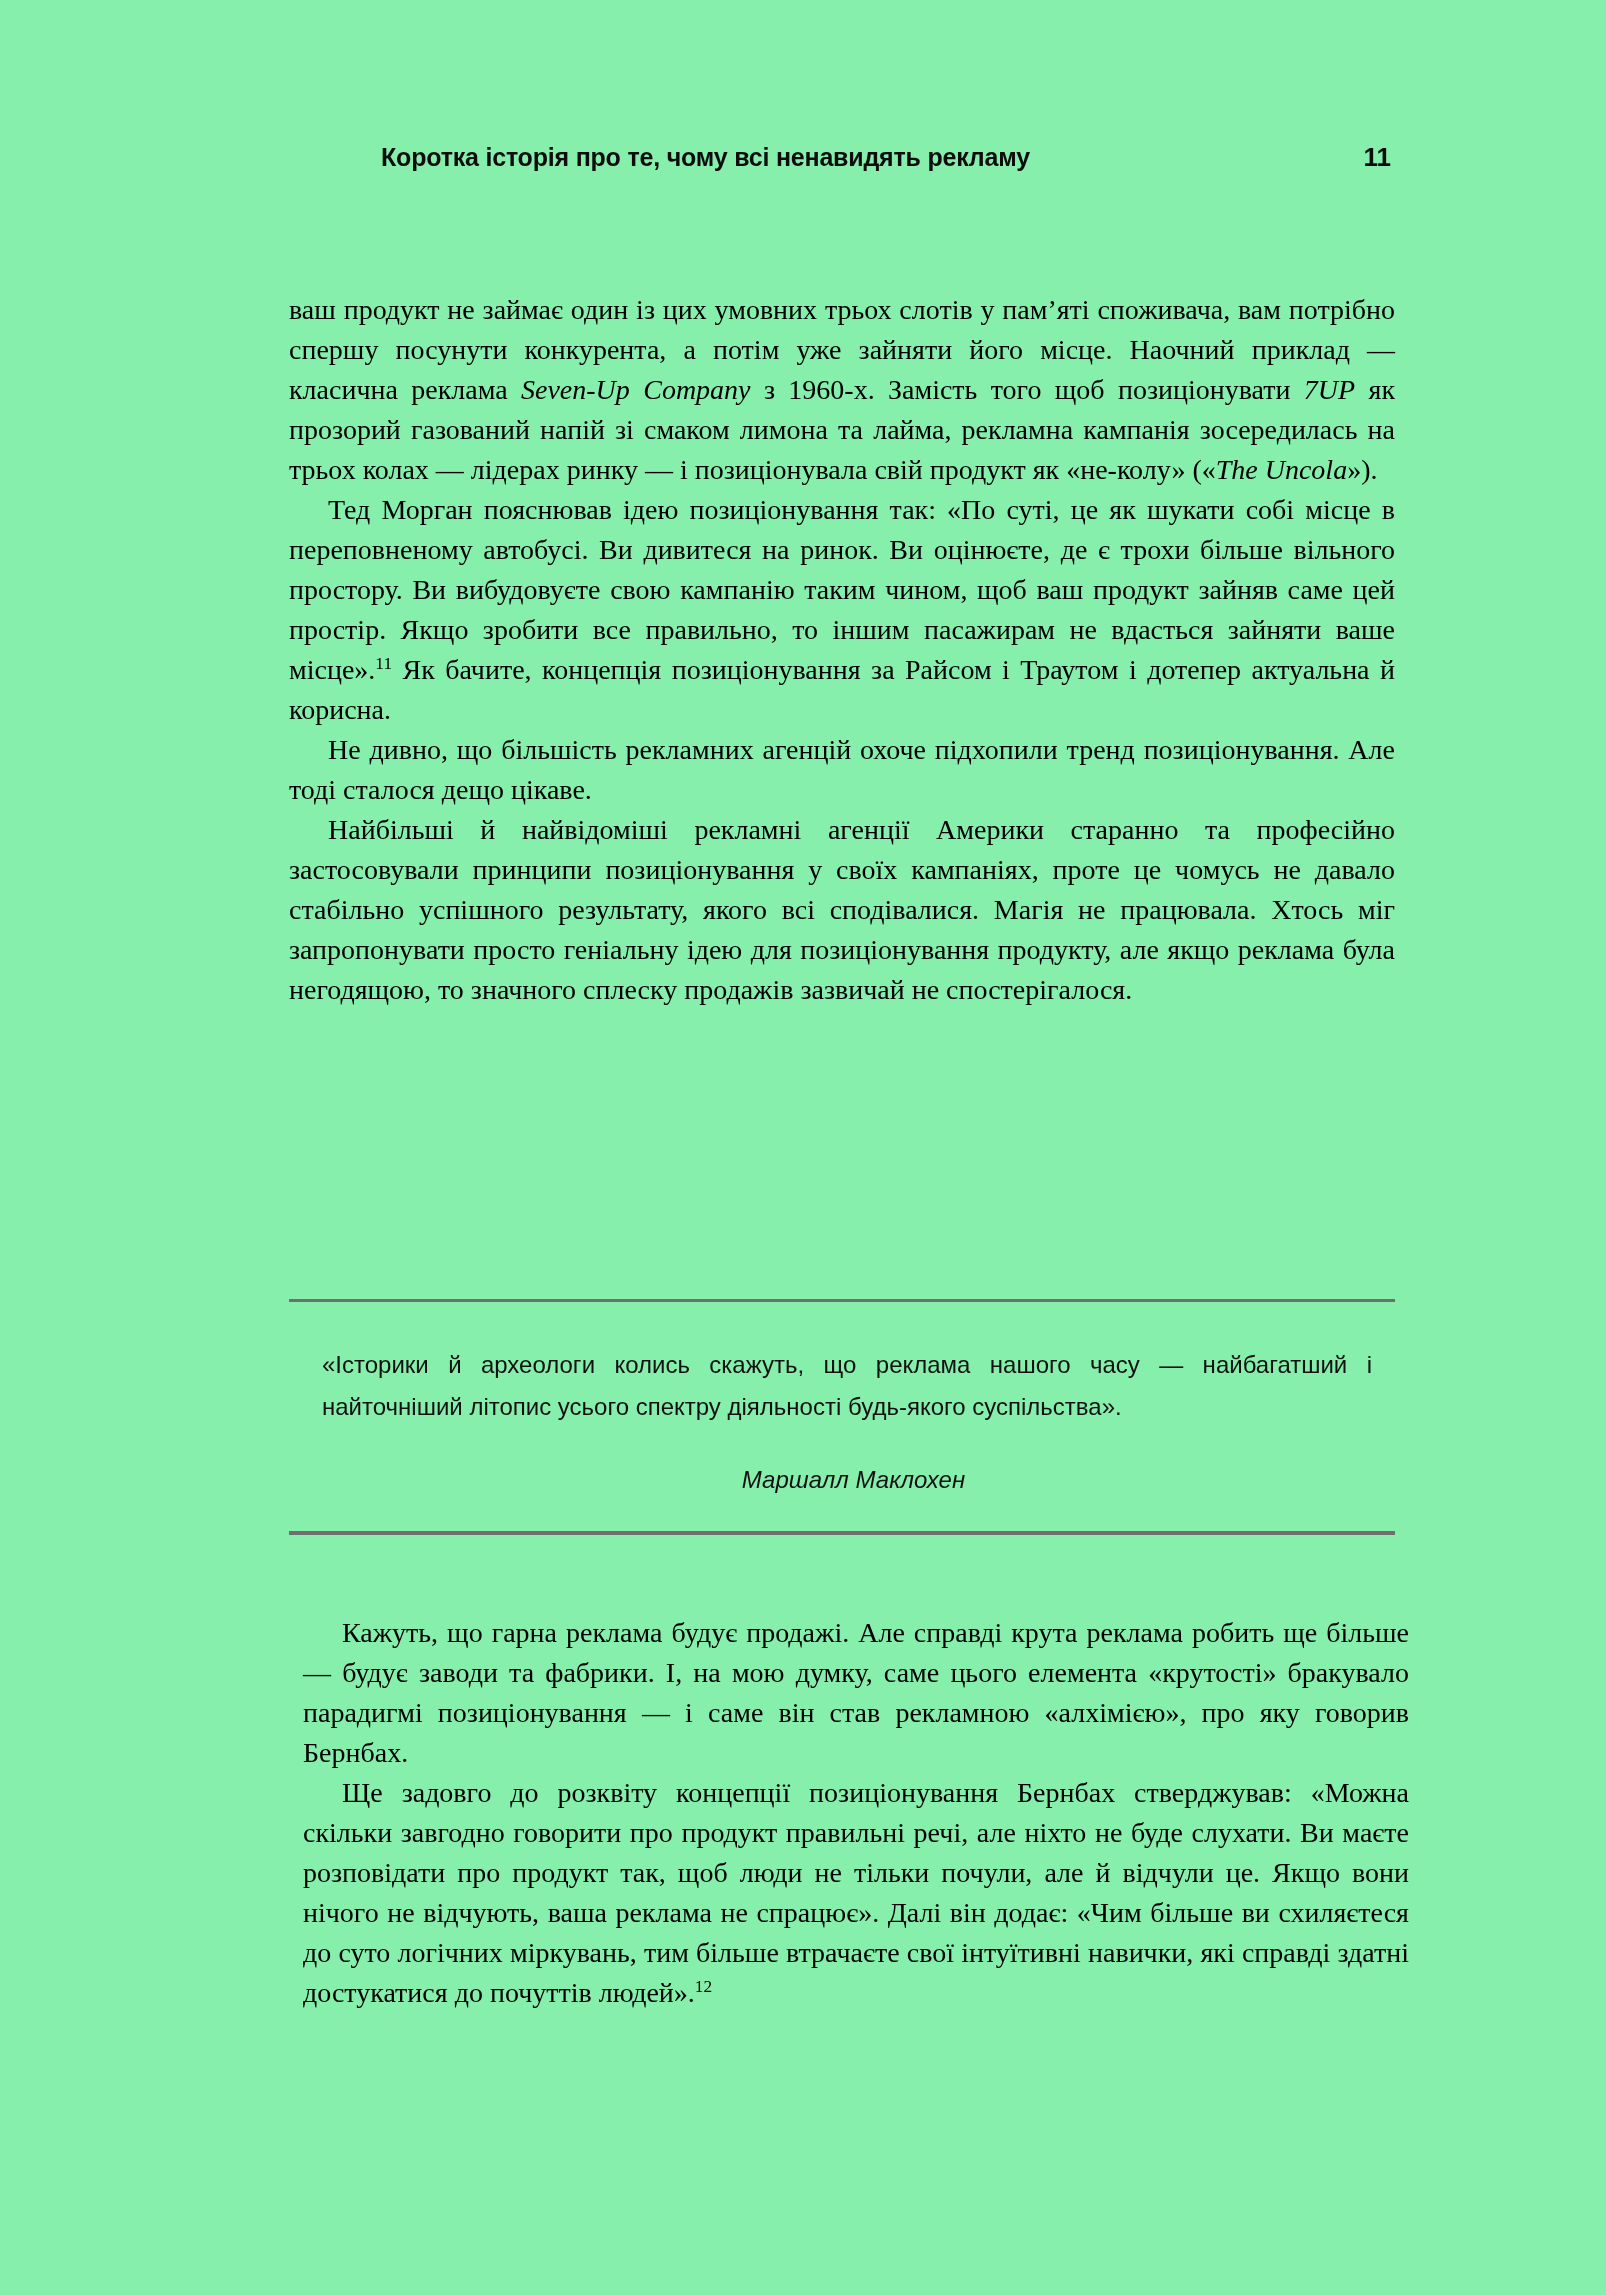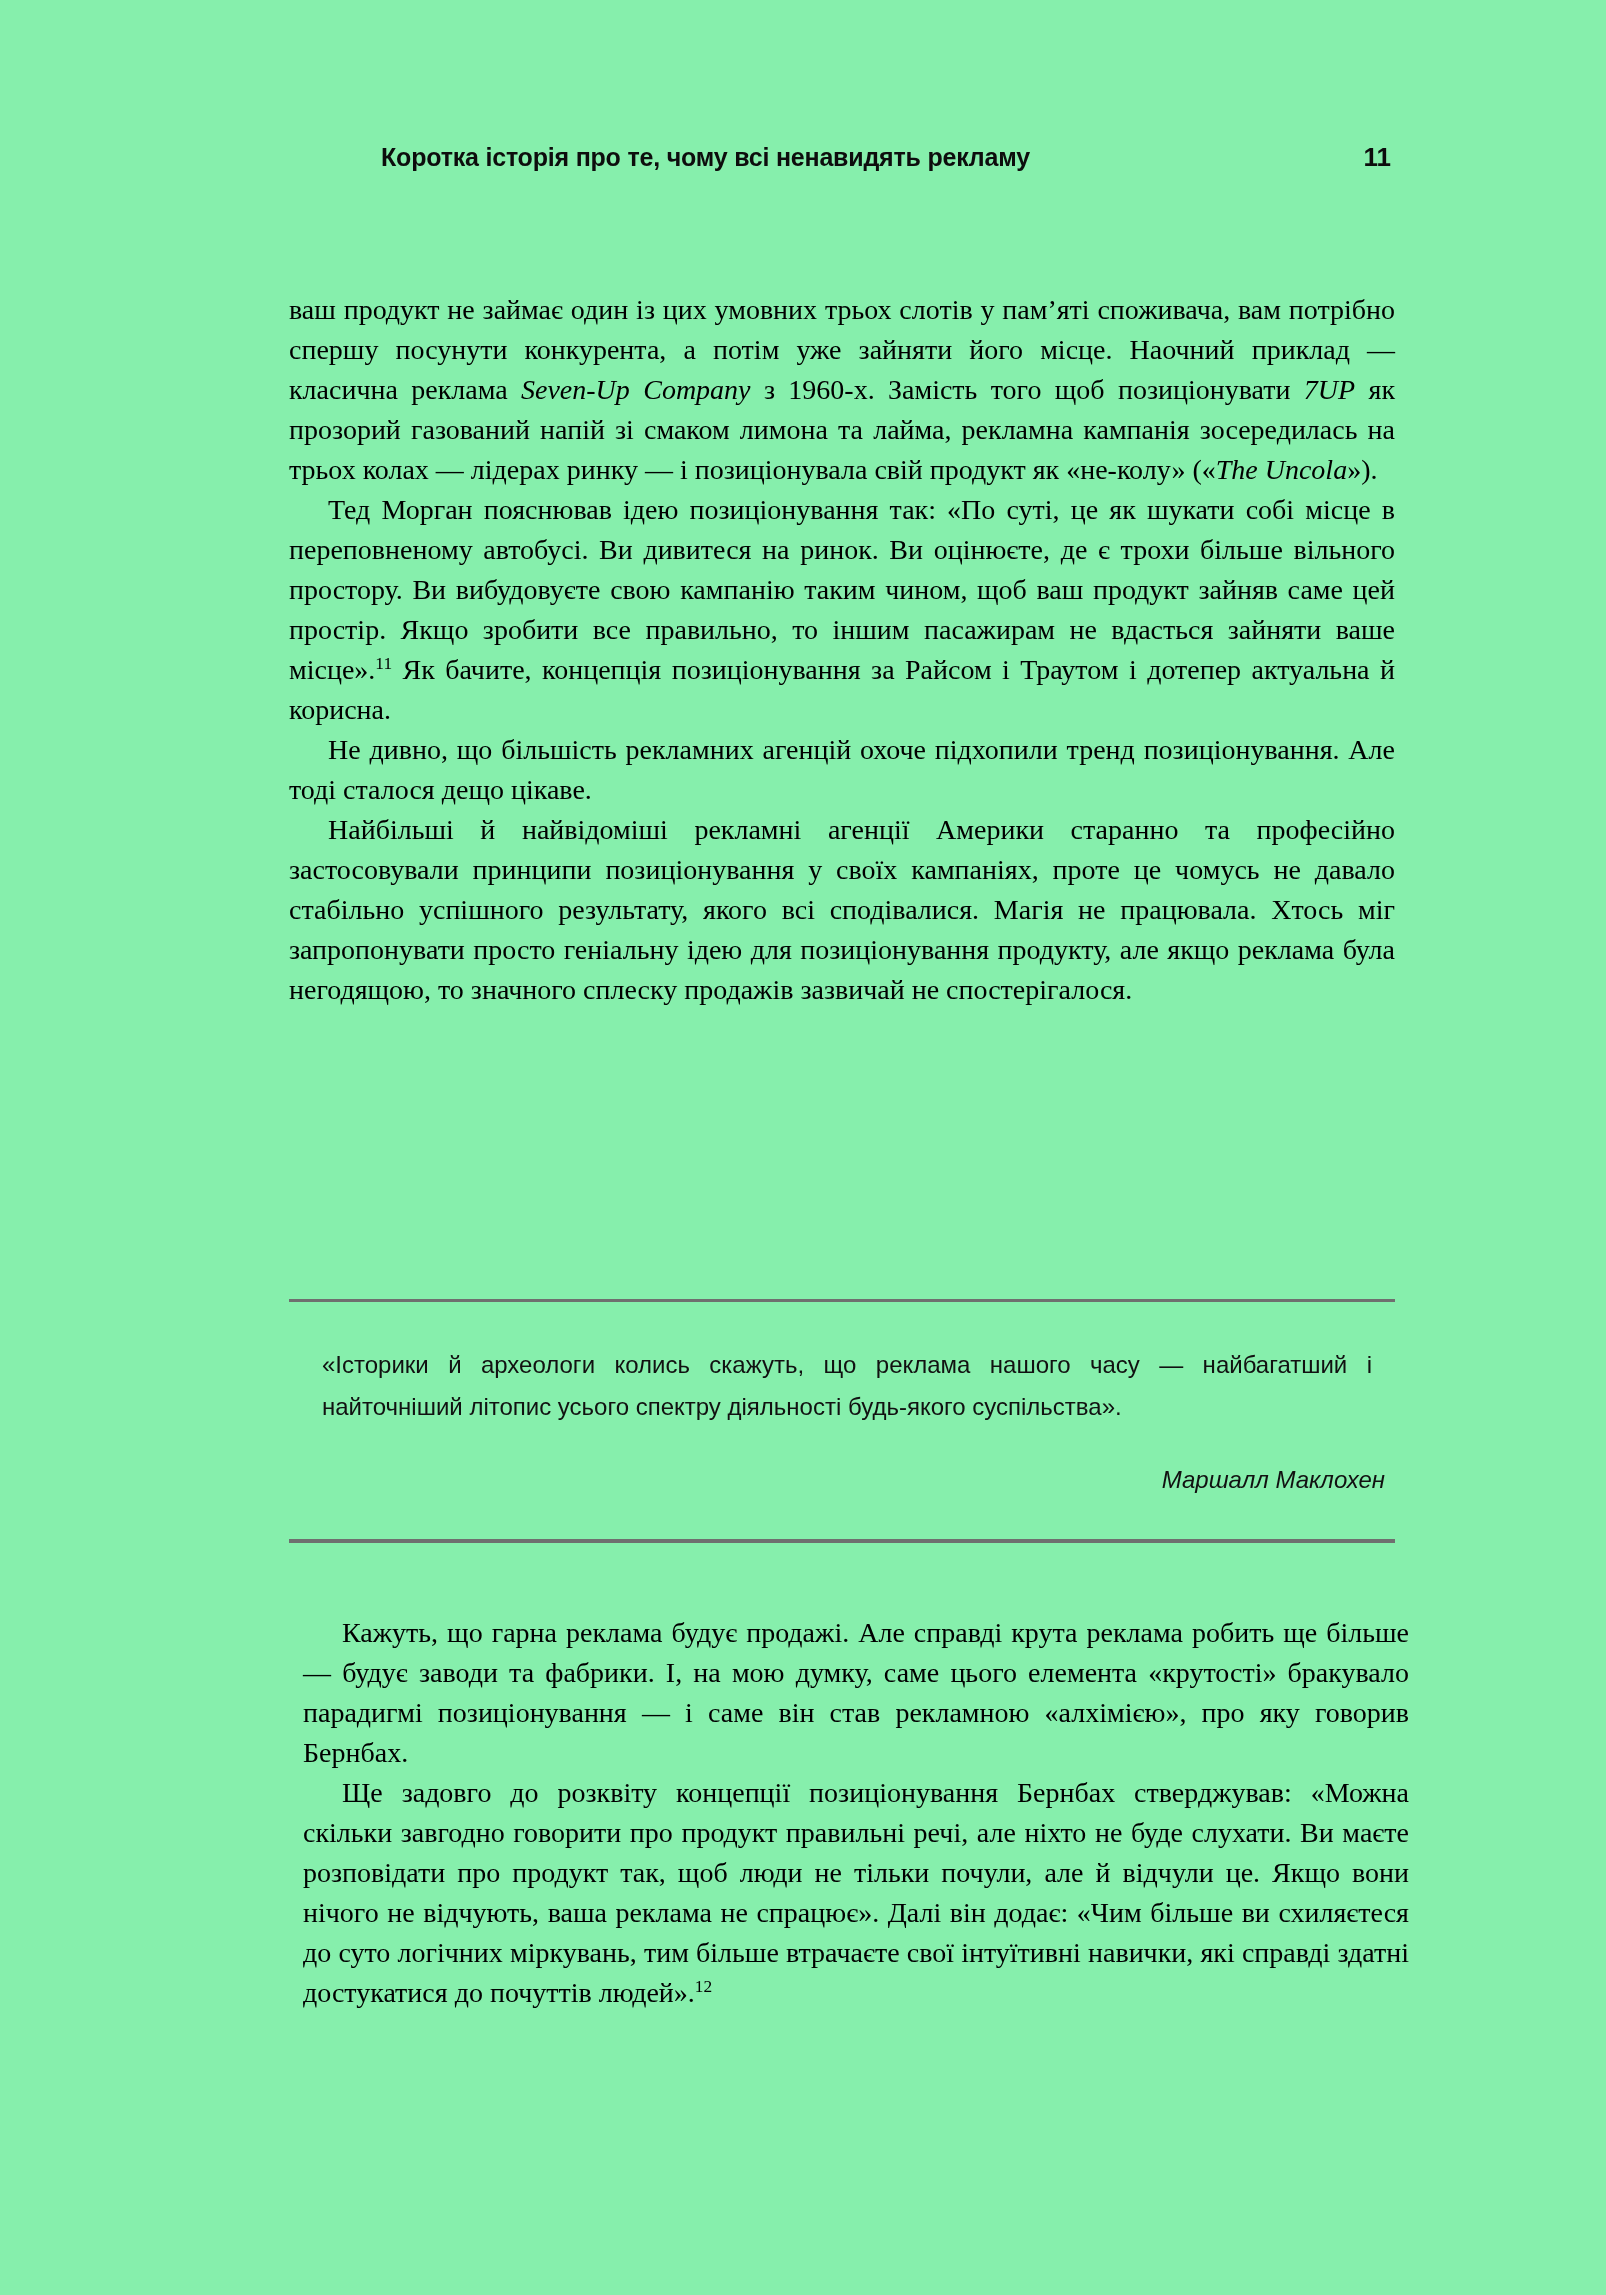--- a/index.html
+++ b/index.html
@@ -67,39 +67,39 @@
     width: 1106px;
   }
   .rule {
     height: 3.3px;
     background: #6f6f6f;
     border: 0;
     margin: 0;
     width: 100%;
   }
   .quote-inner {
-    padding: 42px 0 12px 33px;
+    padding: 42px 0 4px 33px;
   }
   .quote-text {
     margin: 0;
     font-family: "Liberation Sans", "DejaVu Sans", sans-serif;
     font-size: 24px;
     line-height: 42px;
     text-align: justify;
     color: #111111;
     width: 1050px;
   }
   .quote-attrib {
     margin: 0;
     padding-top: 38px;
     padding-bottom: 33px;
     font-family: "Liberation Sans", "DejaVu Sans", sans-serif;
     font-style: italic;
     font-size: 24px;
-    text-align: right;
+    text-align: center;
     color: #111111;
     width: 1063px;
   }
 
   
   .body-col-2 {
     position: absolute;
     left: 303px;
     top: 1613px;
     width: 1106px;

